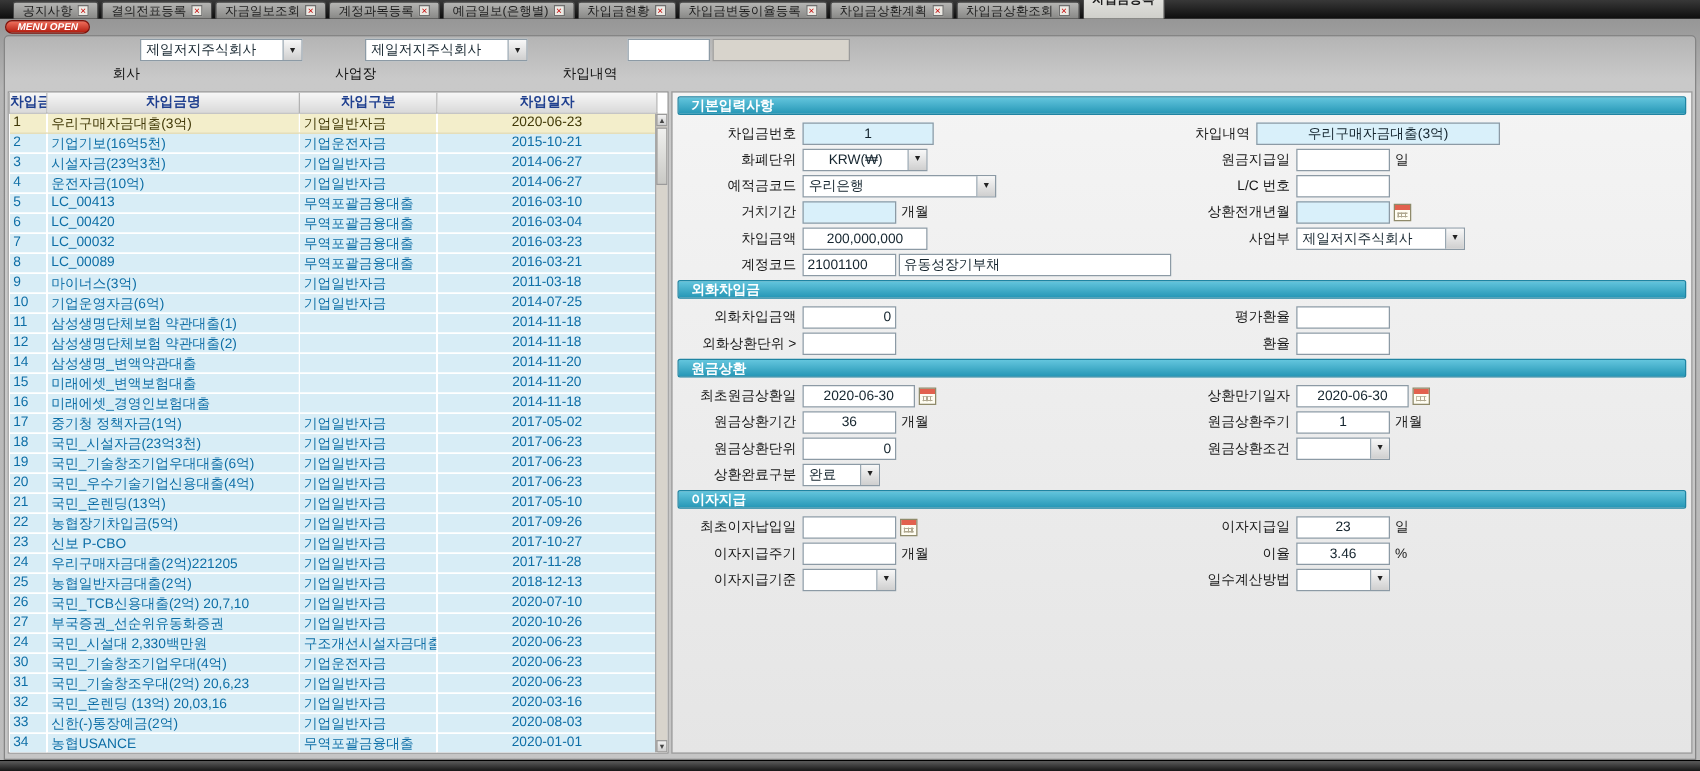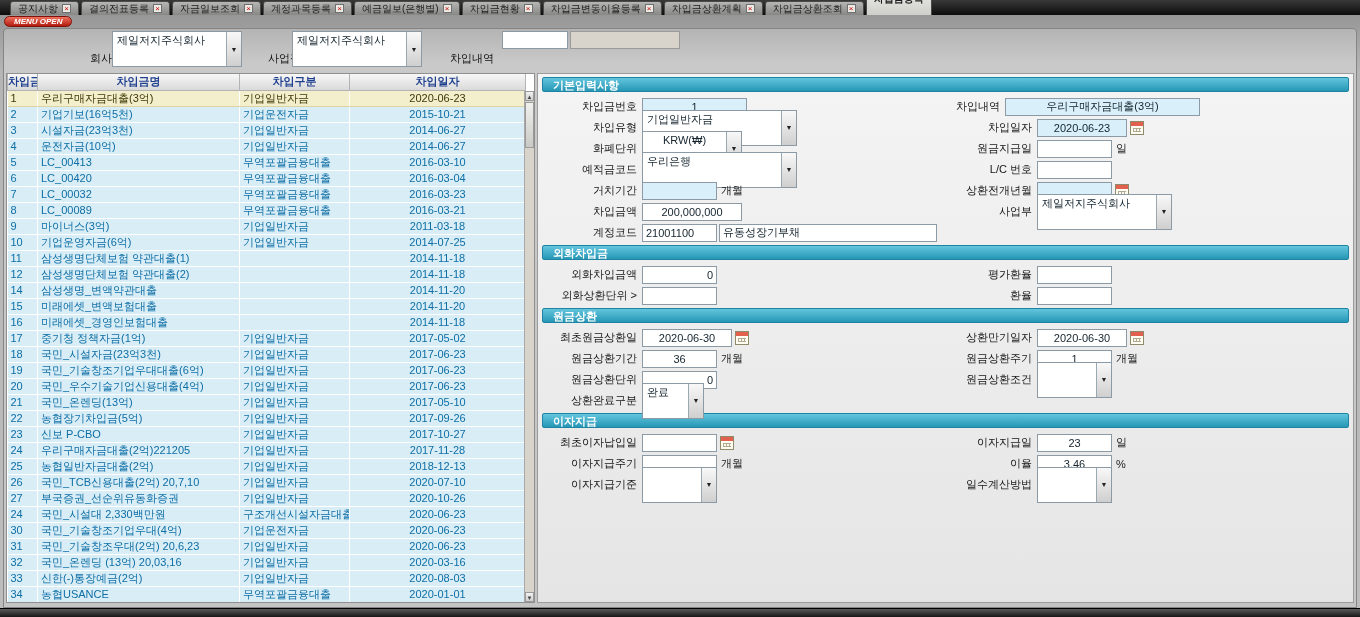--- a/index.html
+++ b/index.html
@@ -29,21 +29,21 @@
              background:linear-gradient(#b4b4b4,#c9c9c9 34px,#c5c5c5);
              border:1px solid #858585; border-radius:4px 4px 0 0; }
 
   
   .flab { position:absolute; top:22px; white-space:nowrap; color:#101010; }
   .abs  { position:absolute; top:2px; }
   .inp { height:18px; border:1px solid #8c9aa5; background:#fff; font:inherit; font-size:11px; padding:0 3px; color:#14242e; }
   .inp.ro { background:#d9f0fa; }
   .inp.dis { background:#d8d4cc; border-color:#9a9a9a; }
   .ctr { text-align:center; } .rgt { text-align:right; }
-  .sel { height:36px; display:inline-flex; align-items:stretch; border:1px solid #8c9aa5; background:#fff; }
+  .sel { height:18px; display:inline-flex; align-items:stretch; border:1px solid #8c9aa5; background:#fff; }
   .sel-val { flex:1; padding:0 4px; line-height:16px; overflow:hidden; white-space:nowrap; color:#14242e; }
   .sel-btn { width:15px; display:flex; align-items:center; justify-content:center; font-size:7px; color:#222;
              background:linear-gradient(#f8f8f8,#cfcfcf); border-left:1px solid #9aa8b2; }
   .suffix { margin-left:4px; white-space:nowrap; }
   .cal { width:14px; height:14px; margin-left:3px; border:1px solid #8f8a6a; position:relative;
          background:linear-gradient(#e2614e 0 4px,#fffdf2 4px); display:inline-block; }
   .cal::after { content:""; position:absolute; left:2px; right:2px; top:6px; bottom:2px;
                 background:repeating-linear-gradient(90deg,#b0a890 0 1px,transparent 1px 3px),
                            repeating-linear-gradient(0deg,#b0a890 0 1px,transparent 1px 3px); }
 
@@ -377,34 +377,20 @@
         <div class="fg l">
           <span class="flabel">차입금번호</span>
           <input class="inp ro ctr w105" value="1" style="">
         </div>
         <div class="fg r2">
           <span class="flabel">차입내역</span>
           <input class="inp ro ctr w195" value="우리구매자금대출(3억)" style="">
         </div>
       </div>
 
-      <div class="frow">
-        <div class="fg l">
-          <span class="flabel">차입유형</span>
-          <div class="sel w155">
-            <span class="sel-val">기업일반자금</span>
-            <span class="sel-btn">▼</span>
-          </div>
-        </div>
-        <div class="fg r">
-          <span class="flabel">차입일자</span>
-          <input class="inp ro ctr w90" value="2020-06-23" style="">
-          <span class="cal"></span>
-        </div>
-      </div>
 
       <div class="frow">
         <div class="fg l">
           <span class="flabel">화폐단위</span>
           <div class="sel w100">
             <span class="sel-val">KRW(₩)</span>
             <span class="sel-btn">▼</span>
           </div>
         </div>
         <div class="fg r">

